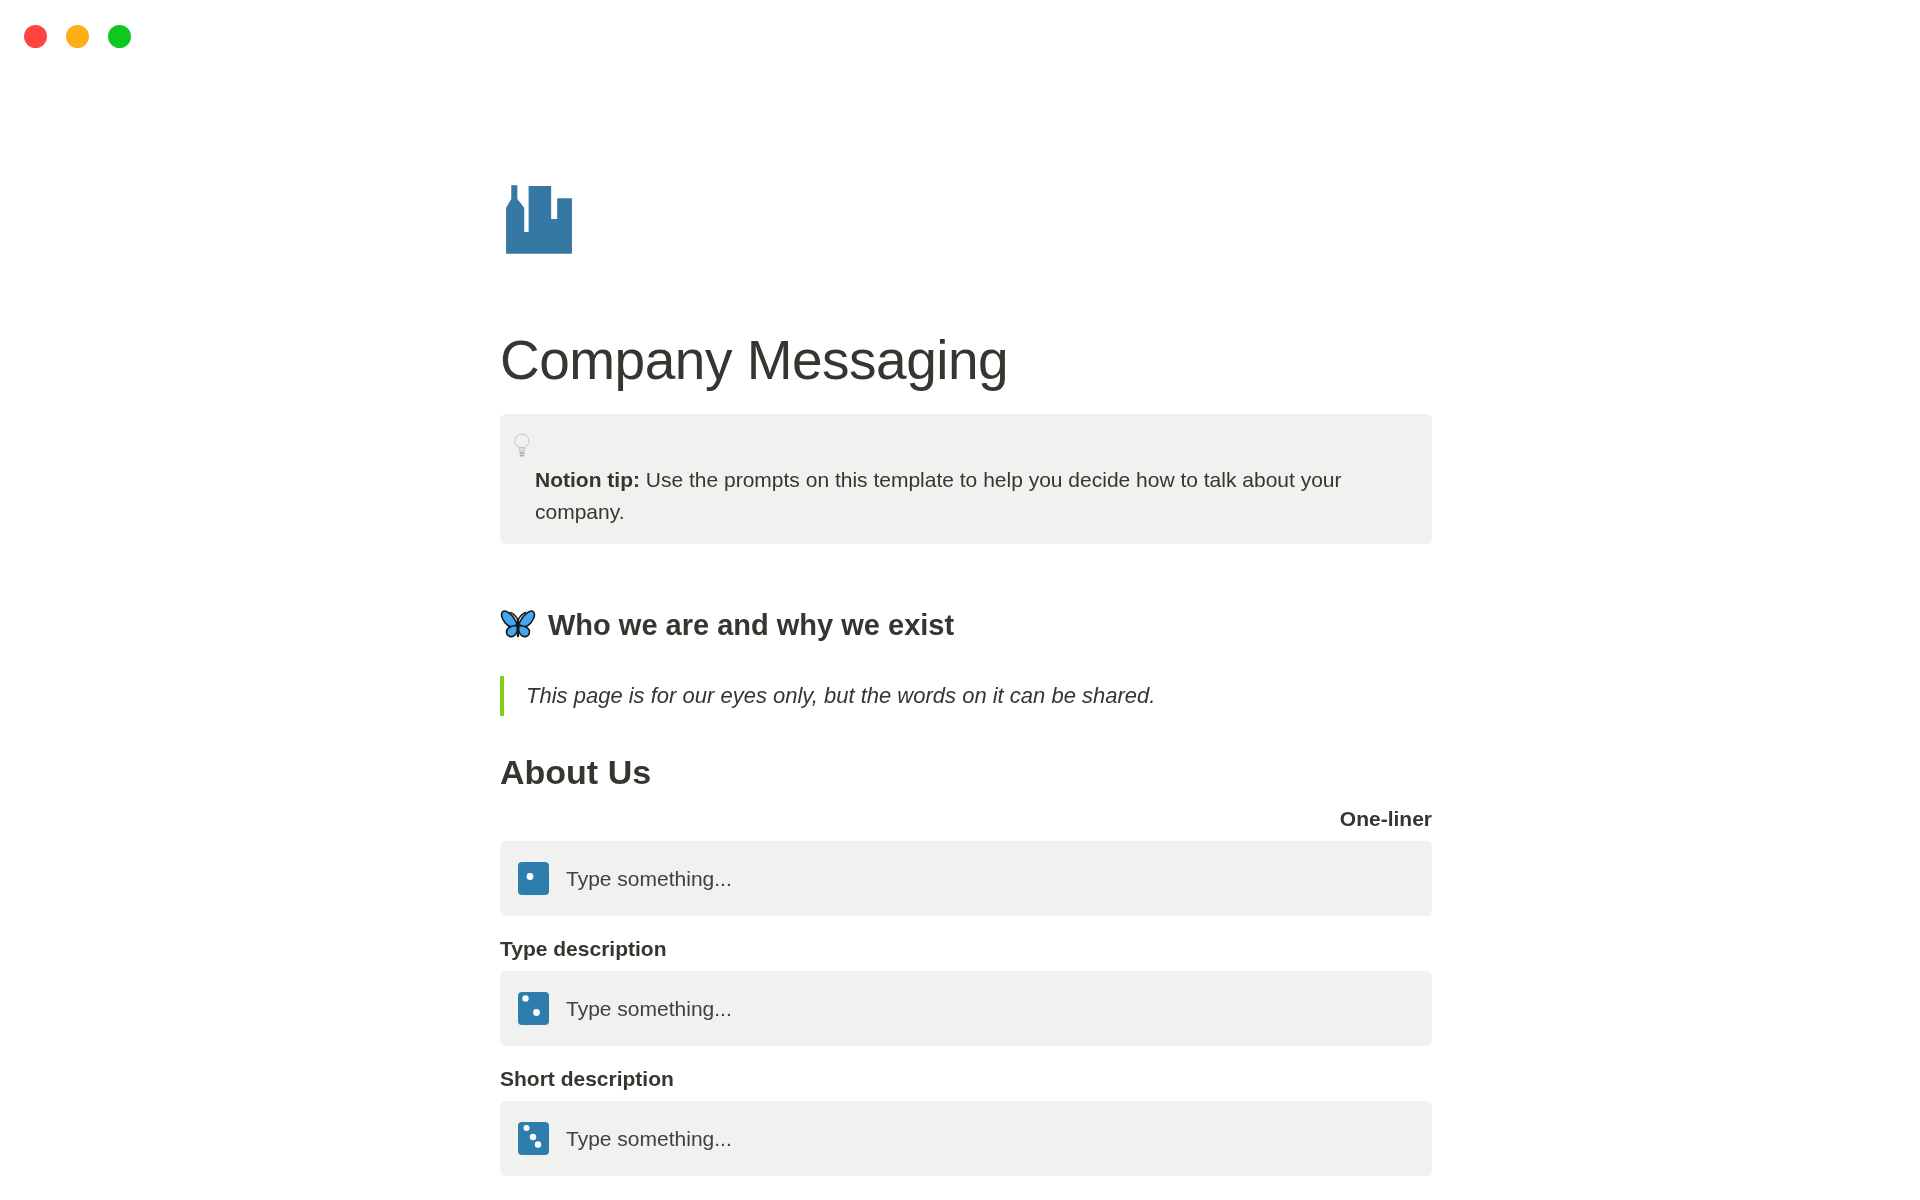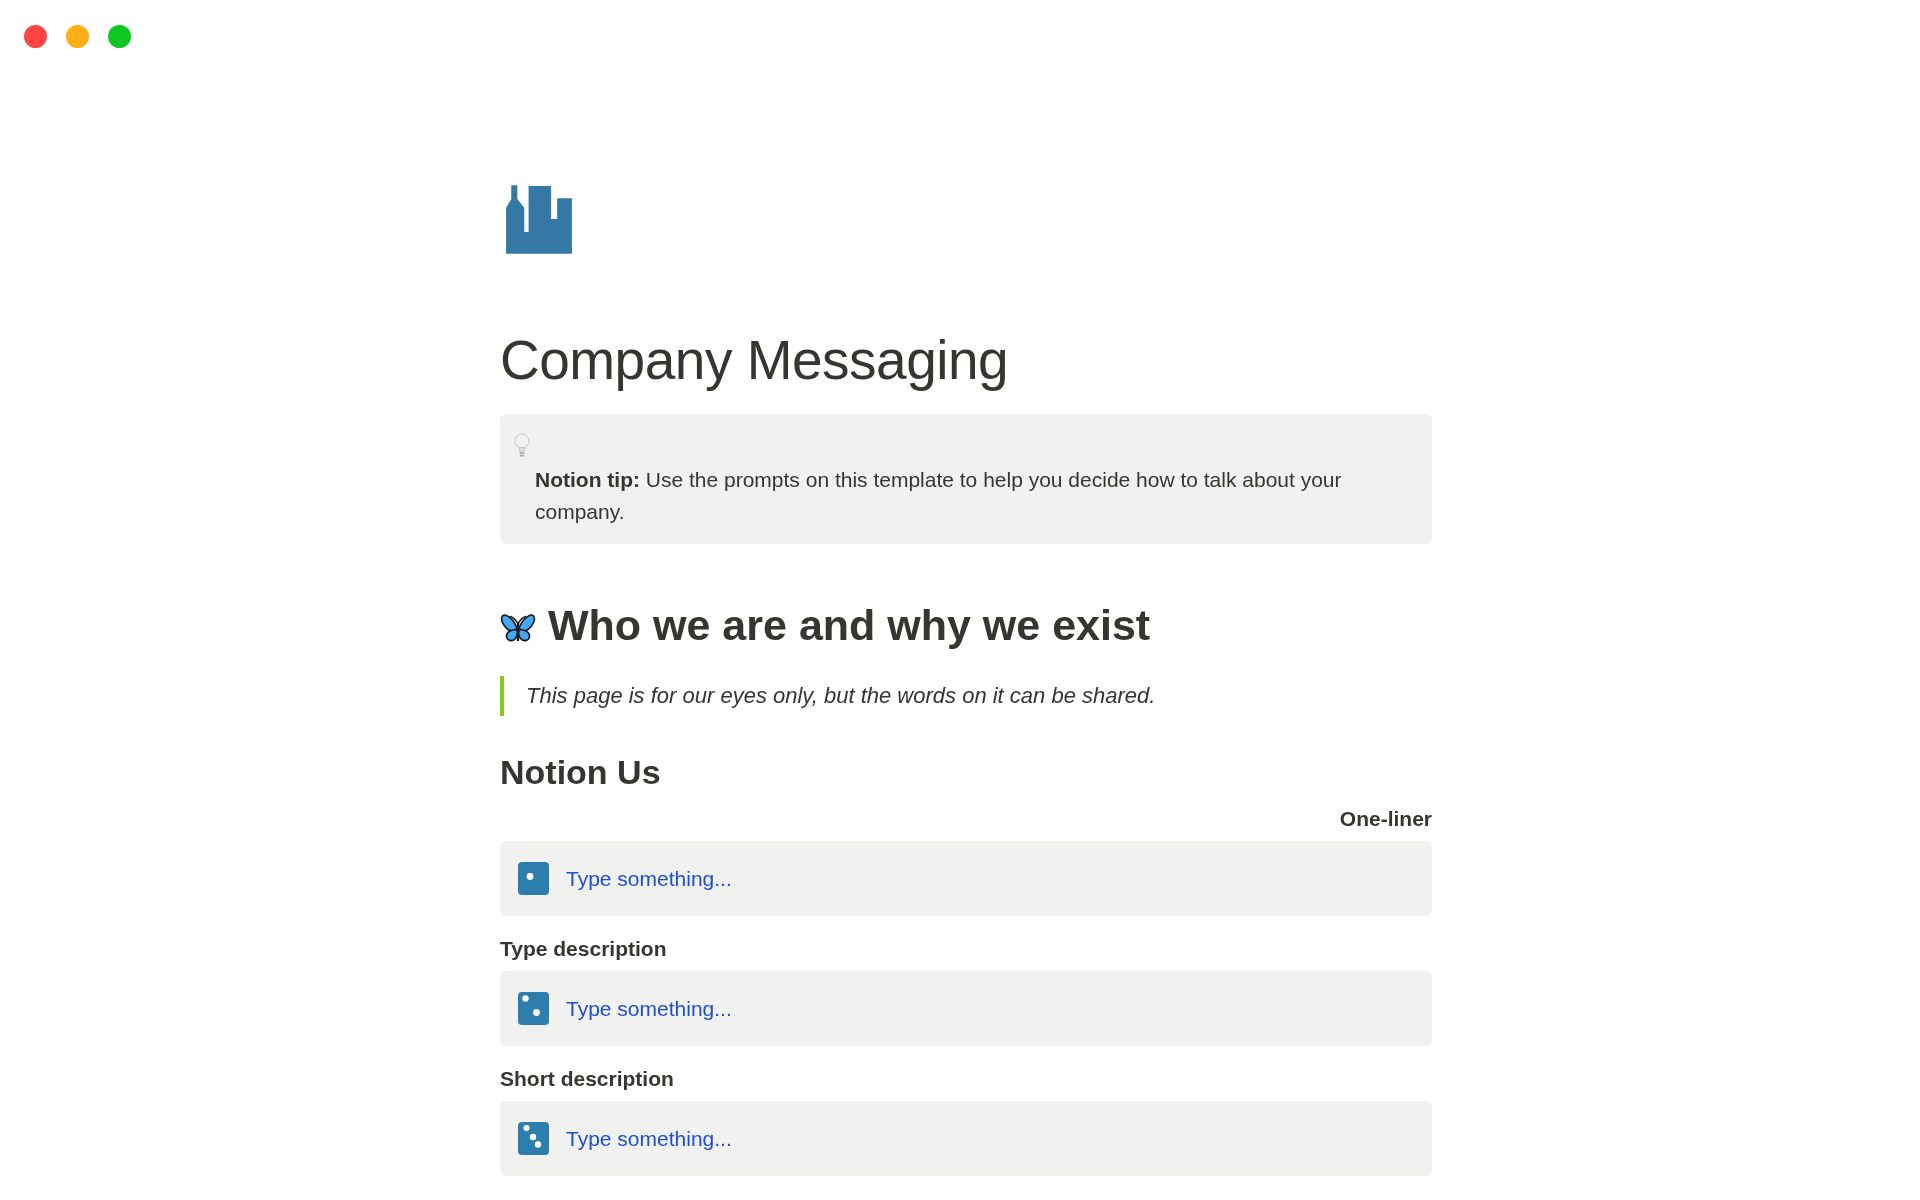--- a/index.html
+++ b/index.html
@@ -19,39 +19,39 @@
 
   h1.title { margin-top:72px; font-size:55px; line-height:60px; font-weight:400;
              letter-spacing:-0.5px; color:#37352f; }
 
   .callout { margin-top:24px; background:#f1f1ef; border-radius:6px;
              padding:16px 26px 16px 14px; display:flex; align-items:flex-start;flex-direction:column; }
   .callout .bulb { flex:0 0 16px; margin-top:2px; }
   .callout-text { margin-left:21px; font-size:21px; line-height:32px; color:#37352f; }
   .callout-text b { font-weight:700; }
 
-  h2.section-heading { margin-top:56px; font-size:43px; line-height:50px; font-weight:700;
+  h2.section-heading { margin-top:56px; font-size:29px; line-height:50px; font-weight:700;
                        display:flex; align-items:center; gap:12px; }
   .butterfly { flex:0 0 36px; height:36px; }
 
   blockquote.quote { margin-top:26px; border-left:4px solid #84cc16;
                      padding:5px 0 5px 22px; font-size:22px; line-height:30px;
                      font-style:italic; color:#37352f; }
 
   h3.about-heading { margin-top:36px; font-size:34px; line-height:40px; font-weight:700; }
 
   p.caption { margin-top:8px; font-size:21px; line-height:30px; font-style:italic; color:#787774; }
 
   p.field-label { font-size:21px; line-height:30px; font-weight:700; margin-top:18px; }
   p.field-label.first { margin-top:12px;text-align:right; }
 
   .input-box { margin-top:7px; height:75px; background:#f1f1ef; border-radius:6px;
                display:flex; align-items:center; padding:0 24px 0 18px; cursor:text; }
   .input-box svg { flex:0 0 31px; }
-  .placeholder { margin-left:17px; font-size:21px; color:#1d4ed8; }
+  .placeholder { margin-left:17px; font-size:21px; color:#404040; }
 </style>
 </head>
 <body>
 
 <div class="traffic-lights">
   <span class="tl red"></span>
   <span class="tl yellow"></span>
   <span class="tl green"></span>
 </div>
 
@@ -90,21 +90,21 @@
         <path d="M17.5,12 C15,8 12,6 10.5,5.5 M18.5,12 C21,8 24,6 25.5,5.5" stroke="#1a1a1a" stroke-width="1.4" fill="none" stroke-linecap="round"></path>
       </svg>
     </span>
     <span>Who we are and why we exist</span>
   </h2>
 
   <blockquote class="quote">
     <span>This page is for our eyes only, but the words on it can be shared.</span>
   </blockquote>
 
-  <h3 class="about-heading">Notion Us</h3>
+  <h3 class="about-heading">About Us</h3>
 
   <p class="field-label first">One-liner</p>
   <div class="input-box">
     <svg viewBox="0 0 31 33" width="31" height="33">
       <rect width="31" height="33" rx="4" fill="#2d7ead"></rect>
       <circle cx="12" cy="14.5" r="3.4" fill="#ffffff"></circle>
     </svg>
     <span class="placeholder">Type something...</span>
   </div>
 

